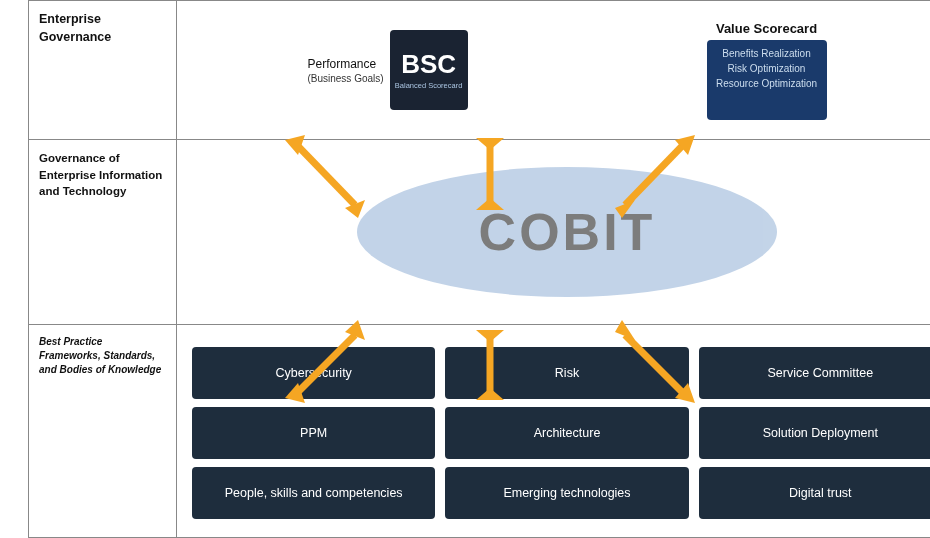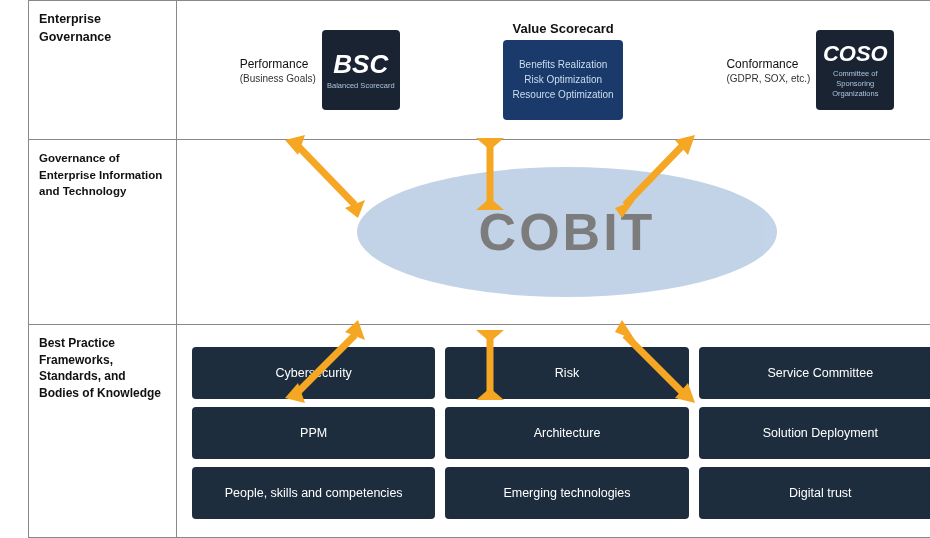--- a/index.html
+++ b/index.html
@@ -90,39 +90,37 @@
       flex-direction: column;
       align-items: center;
       justify-content: center;
       width: 78px;
       height: 80px;
       padding: 5px;
       text-align: center;
     }
     .dark-card .card-acronym {
       font-size: 26px;
-      font-style: italic;
       font-weight: bold;
       line-height: 1.1;
     }
     .dark-card .card-name {
       font-size: 7.5px;
       color: #aac4e0;
       line-height: 1.3;
       margin-top: 3px;
     }
 
     .blue-card {
       background: #1a3a6b;
       color: #fff;
       border-radius: 4px;
       display: flex;
       flex-direction: column;
       align-items: center;
-      justify-content: center;
       width: 120px;
       height: 80px;
       padding: 6px;
       text-align: center;
     }
     .blue-card .card-text {
       font-size: 10px;
       line-height: 1.5;
       color: #cde;
     }
@@ -290,48 +288,38 @@
           <div class="value-creation-label">Value Scorecard</div>
           <div class="blue-card">
             <div class="card-text">
               <div>Benefits Realization</div>
               <div>Risk Optimization</div>
               <div>Resource Optimization</div>
             </div>
           </div>
         </div>
 
-        <div class="gov-group">
-          <div class="gov-text-box">
-            <span class="gov-title">Conformance</span>
-            <span class="gov-subtitle">(GDPR, SOX, etc.)</span>
-          </div>
-          <div class="dark-card">
-            <span class="card-acronym" style="font-size:22px;">COSO</span>
-            <span class="card-name">Committee of Sponsoring Organizations</span>
-          </div>
-        </div>
 
       </div>
     </div>
   </div>
 
   <div class="section cobit-section">
     <div class="section-label" style="font-size:11.5px;">
       Governance of Enterprise Information and Technology
     </div>
     <div class="section-content cobit-content">
       <div class="cobit-ellipse">
         <span class="cobit-text">COBIT</span>
       </div>
     </div>
   </div>
 
   <div class="section bp-section">
-    <div class="section-label" style="font-size:12px;">
+    <div class="section-label" style="font-size:10px;font-style:italic;">
       Best Practice Frameworks, Standards, and Bodies of Knowledge
     </div>
     <div class="section-content">
       <div class="bp-content">
 
         <div class="bp-col">
           <div class="bp-item">Cybersecurity</div>
           <div class="bp-item">PPM</div>
           <div class="bp-item">People, skills and competencies</div>
         </div>

